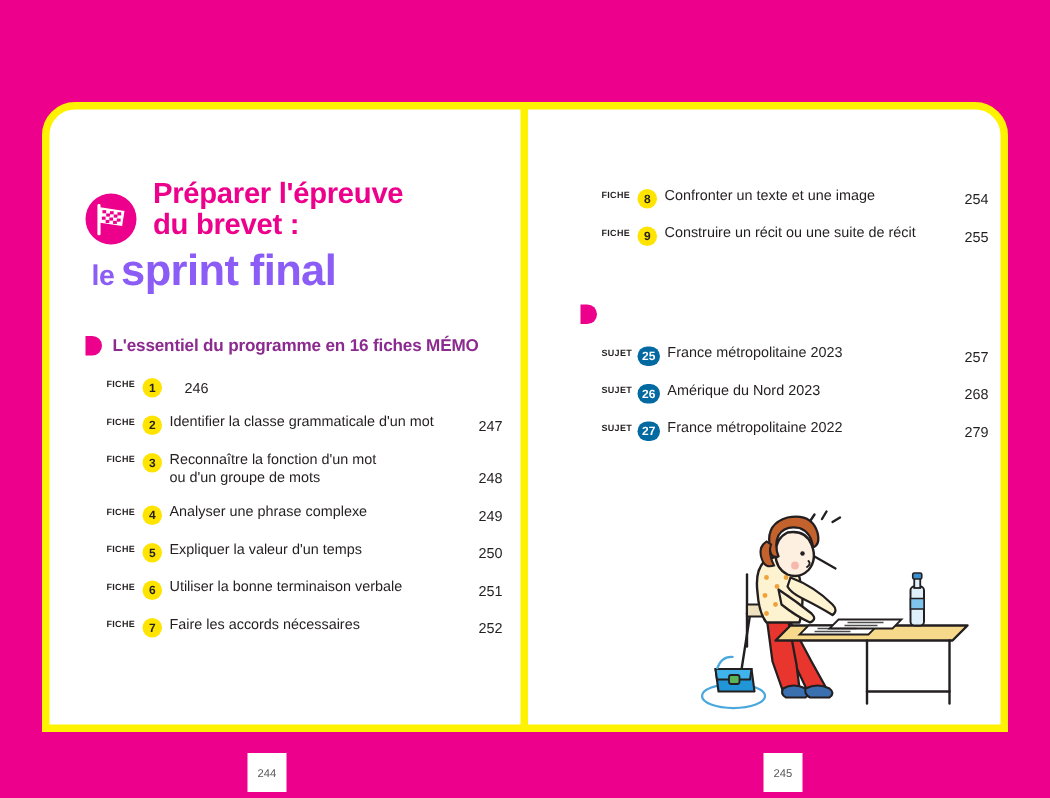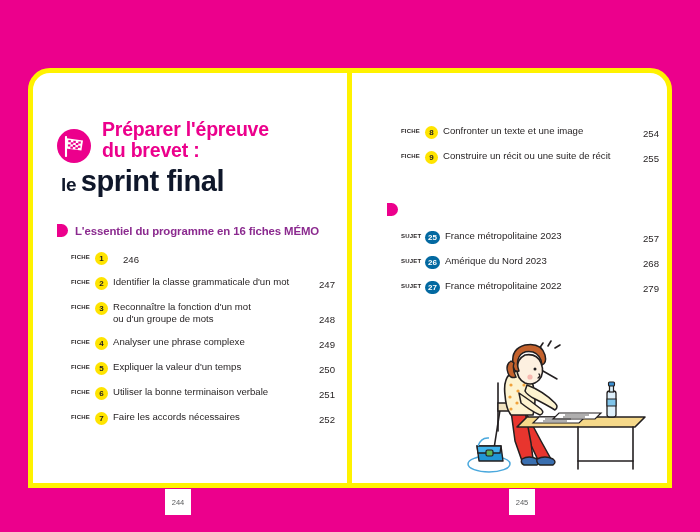--- a/index.html
+++ b/index.html
@@ -55,21 +55,21 @@
     color: #ec008c;
     font-weight: bold;
     line-height: 1.08;
     font-size: 19.5px;
     letter-spacing: -0.2px;
   }
   .title-lines .l1, .title-lines .l2 { display: block; }
   .title-big {
     margin-left: 4px;
     margin-top: 4px;
-    color: #0f172a;
+    color: #8b5cf6;
     white-space: nowrap;
   }
   .title-big .small {
     font-size: 19px; font-weight: bold; letter-spacing: -0.3px;
   }
   .title-big .big {
     font-size: 29px; font-weight: bold; letter-spacing: -0.4px;
   }
 
   
@@ -144,21 +144,21 @@
   
   .illus {
     position: absolute;
     left: 110px; bottom: 12px;
     width: 200px; height: 150px;
   }
 
   
   .folio {
     position: absolute;
-    bottom: 17px;
+    bottom: 4px;
     width: 26px; height: 26px;
     background: #ffffff;
     color: #58595b;
     font-size: 7.5px;
     display: flex; align-items: center; justify-content: center;
   }
   .folio-left  { left: 165px; }
   .folio-right { left: 509px; }
 </style>
 </head>

